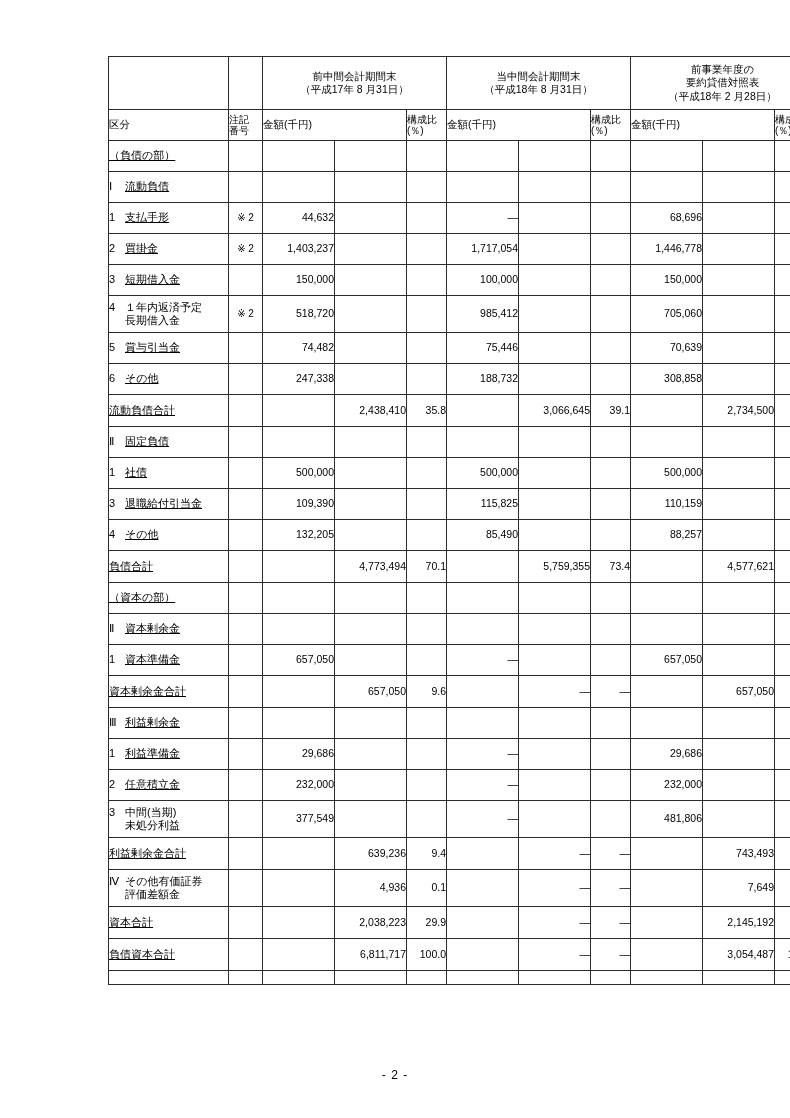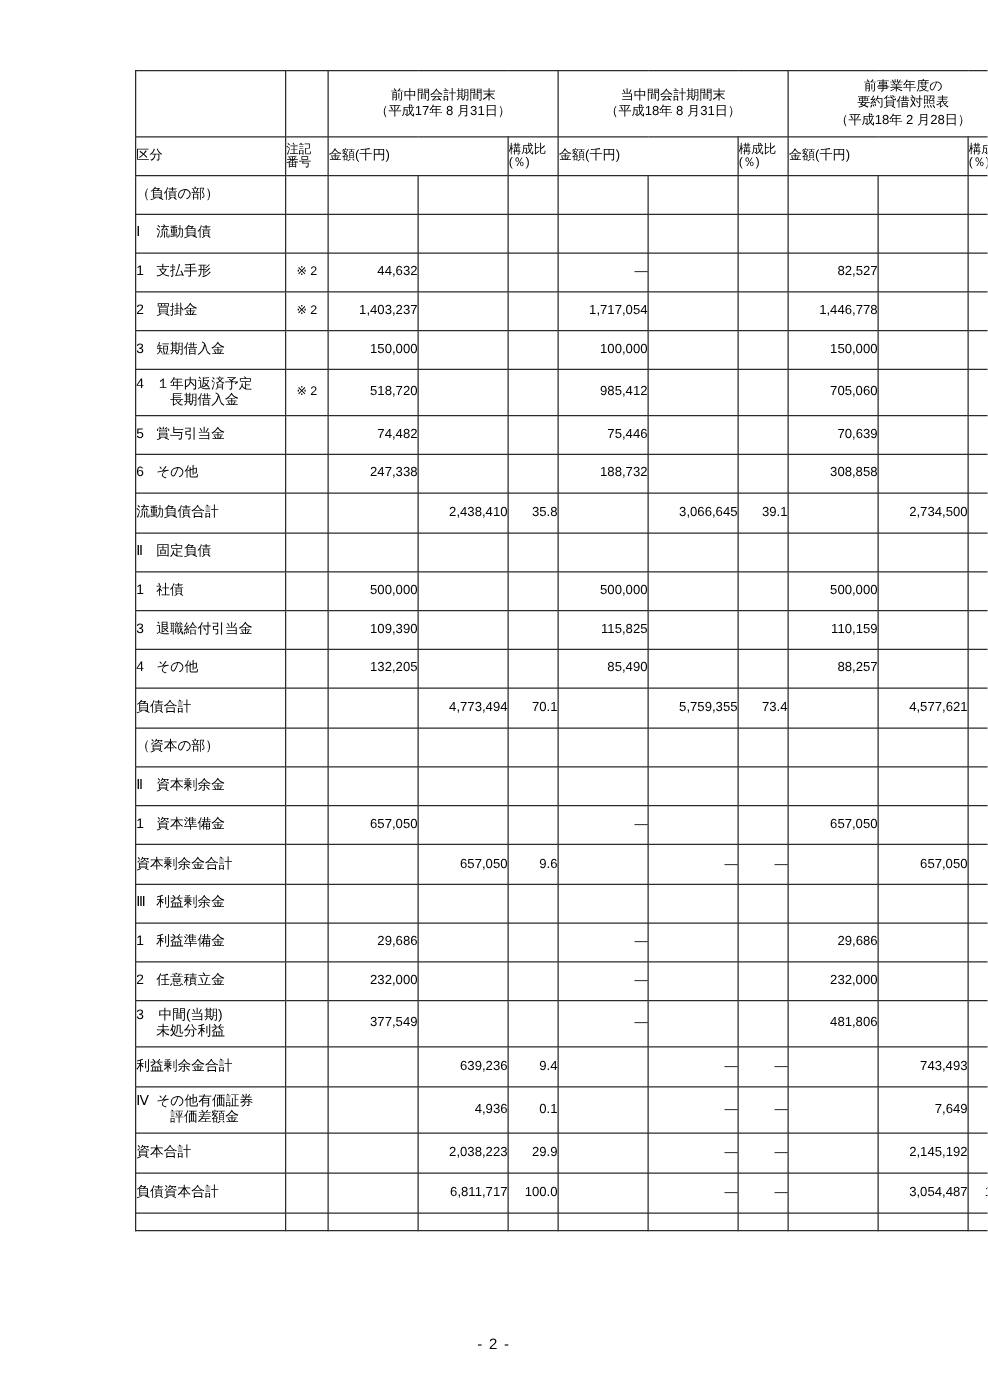--- a/index.html
+++ b/index.html
@@ -35,39 +35,39 @@
   col.c-pct    {width:40px;}
 
   
   .hdr-top td{height:46px;text-align:center;font-size:10.5px;}
   .hdr-top .ttl{padding:3px 2px;}
   .hdr-top .ttl .l{display:block;white-space:nowrap;}
   .hdr-sub td{height:30px;}
   .hdr-sub .two{line-height:1.1;font-size:10px;}
 
   
-  .lbl{padding-left:4px;white-space:nowrap;font-size:11px;}
+  .lbl{padding-left:4px;white-space:nowrap;font-size:11px;text-decoration:underline;}
   .num{text-align:right;padding-right:6px;font-size:10.5px;white-space:nowrap;}
   .note{text-align:center;font-size:10px;white-space:nowrap;}
 
   
   tr.r  td{height:30px;}
   tr.r2 td{height:36px;}
   tr.rt td{height:31px;}
   tr.tail td{height:13px;}
 
   
   .roman{display:inline-block;width:16px;text-align:left;}
   .idx  {display:inline-block;width:10px;text-align:left;}
   .pad-sec {padding-left:4px;}
   .pad-item{padding-left:16px;}
   .pad-tot {padding-left:44px;}
   .pad-paren{padding-left:24px;}
   .two-line{line-height:1.15;}
-  .two-line span{display:block;text-align:center;}
+  .two-line span{display:block;}
 
   
   .topline{border-top:1px solid #2b2b2b !important;}
 
   
   .pagenum{
     position:absolute;left:0;top:1068px;width:790px;
     text-align:center;font-size:12px;letter-spacing:1px;
   }
 </style>
@@ -147,21 +147,21 @@
           </tr>
           <tr class="r">
             <td class="lbl pad-item"><span class="idx">1</span><span style="padding-left:6px">支払手形</span></td>
             <td class="note">※ 2</td>
             <td class="num">44,632</td>
             <td class="num"></td>
             <td class="num"></td>
             <td class="num">—</td>
             <td class="num"></td>
             <td class="num"></td>
-            <td class="num">82,527</td>
+            <td class="num">68,696</td>
             <td class="num"></td>
             <td class="num"></td>
           </tr>
           <tr class="r">
             <td class="lbl pad-item"><span class="idx">2</span><span style="padding-left:6px">買掛金</span></td>
             <td class="note">※ 2</td>
             <td class="num">1,403,237</td>
             <td class="num"></td>
             <td class="num"></td>
             <td class="num">1,717,054</td>

